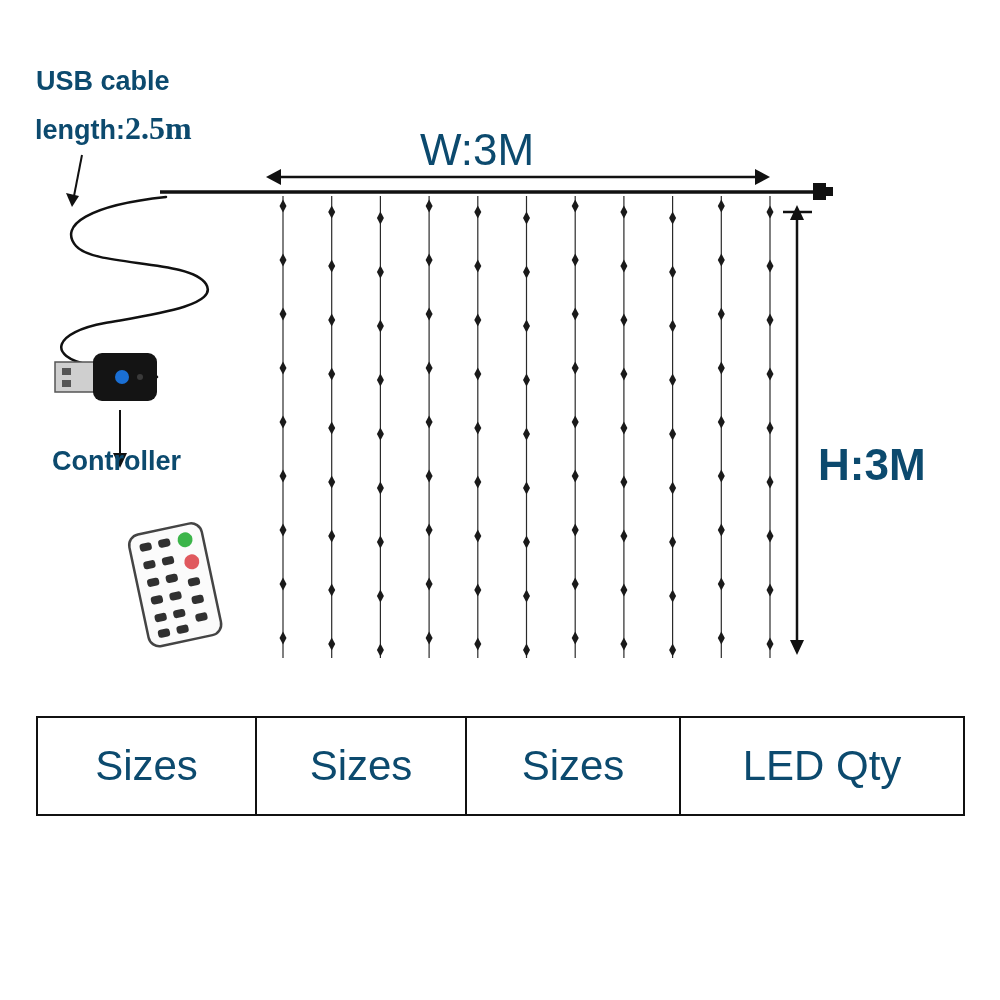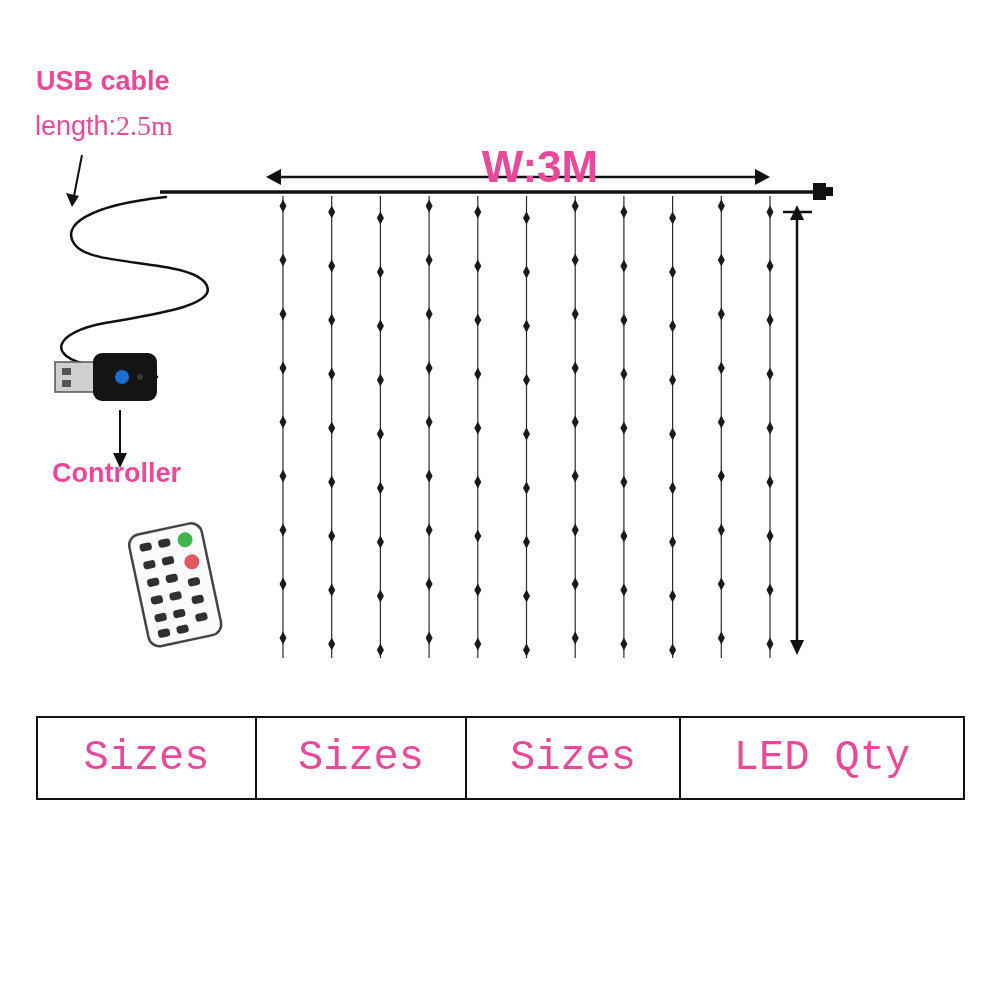--- a/index.html
+++ b/index.html
@@ -1,30 +1,30 @@
 <!DOCTYPE html>
 <html><head>
 <meta charset="utf-8">
 <style>
   html,body{margin:0;padding:0;background:#fff;}
   #page{position:relative;width:1000px;height:1000px;background:#ffffff;overflow:hidden;
-        font-family:"Liberation Sans",sans-serif;color:#ec4899;}
+        font-family:"Liberation Sans",sans-serif;color:#0c4a6e;}
   #art{position:absolute;left:0;top:0;width:1000px;height:1000px;}
   .abs{position:absolute;}
   #usb-cable-label{left:36px;top:66px;font-size:27px;font-weight:bold;}
   #length-line{left:35px;top:110px;}
-  #length-label{font-size:27px;font-weight:normal;vertical-align:baseline;}
-  #length-value{font-family:"Liberation Serif",serif;font-size:28px;vertical-align:baseline;}
-  #width-label{left:420px;top:142px;width:240px;text-align:center;font-size:44px;font-weight:bold;}
+  #length-label{font-size:27px;font-weight:bold;vertical-align:baseline;}
+  #length-value{font-family:"Liberation Serif",serif;font-size:32px;vertical-align:baseline;font-weight:bold;}
+  #width-label{left:420px;top:125px;width:240px;text-align:left;font-size:44px;font-weight:normal;}
   #height-label{left:818px;top:440px;font-size:44px;font-weight:bold;}
-  #controller-label{left:52px;top:458px;font-size:27px;font-weight:bold;}
+  #controller-label{left:52px;top:446px;font-size:27px;font-weight:bold;}
   #spec-table{left:36px;top:716px;}
   table{border-collapse:collapse;table-layout:fixed;}
   td{border:2px solid #111;text-align:center;vertical-align:middle;
-     font-size:42px;height:72px;padding:4px;font-family:Liberation Mono, monospace;}
+     font-size:42px;height:72px;padding:12px;font-family:Liberation Sans, sans-serif;}
 </style>
 </head>
 <body>
 
 <div id="page">
 
   <svg id="art" viewBox="0 0 1000 1000" xmlns="http://www.w3.org/2000/svg">
 
     <g stroke="#111" fill="#111">
       <line x1="82" y1="155" x2="74" y2="196" stroke-width="2" fill="none"></line>
@@ -202,20 +202,21 @@
   </svg>
 
   <div class="abs" id="usb-cable-label">USB cable</div>
 
   <div class="abs" id="length-line">
     <span id="length-label">length:</span><span id="length-value">2.5m</span>
   </div>
 
   <div class="abs" id="width-label">W:3M</div>
 
+  <div class="abs" id="height-label">H:3M</div>
 
   <div class="abs" id="controller-label">Controller</div>
 
   <div class="abs" id="spec-table">
     <table>
       <colgroup>
           <col style="width:219px">
           <col style="width:210px">
           <col style="width:214px">
           <col style="width:284px">

